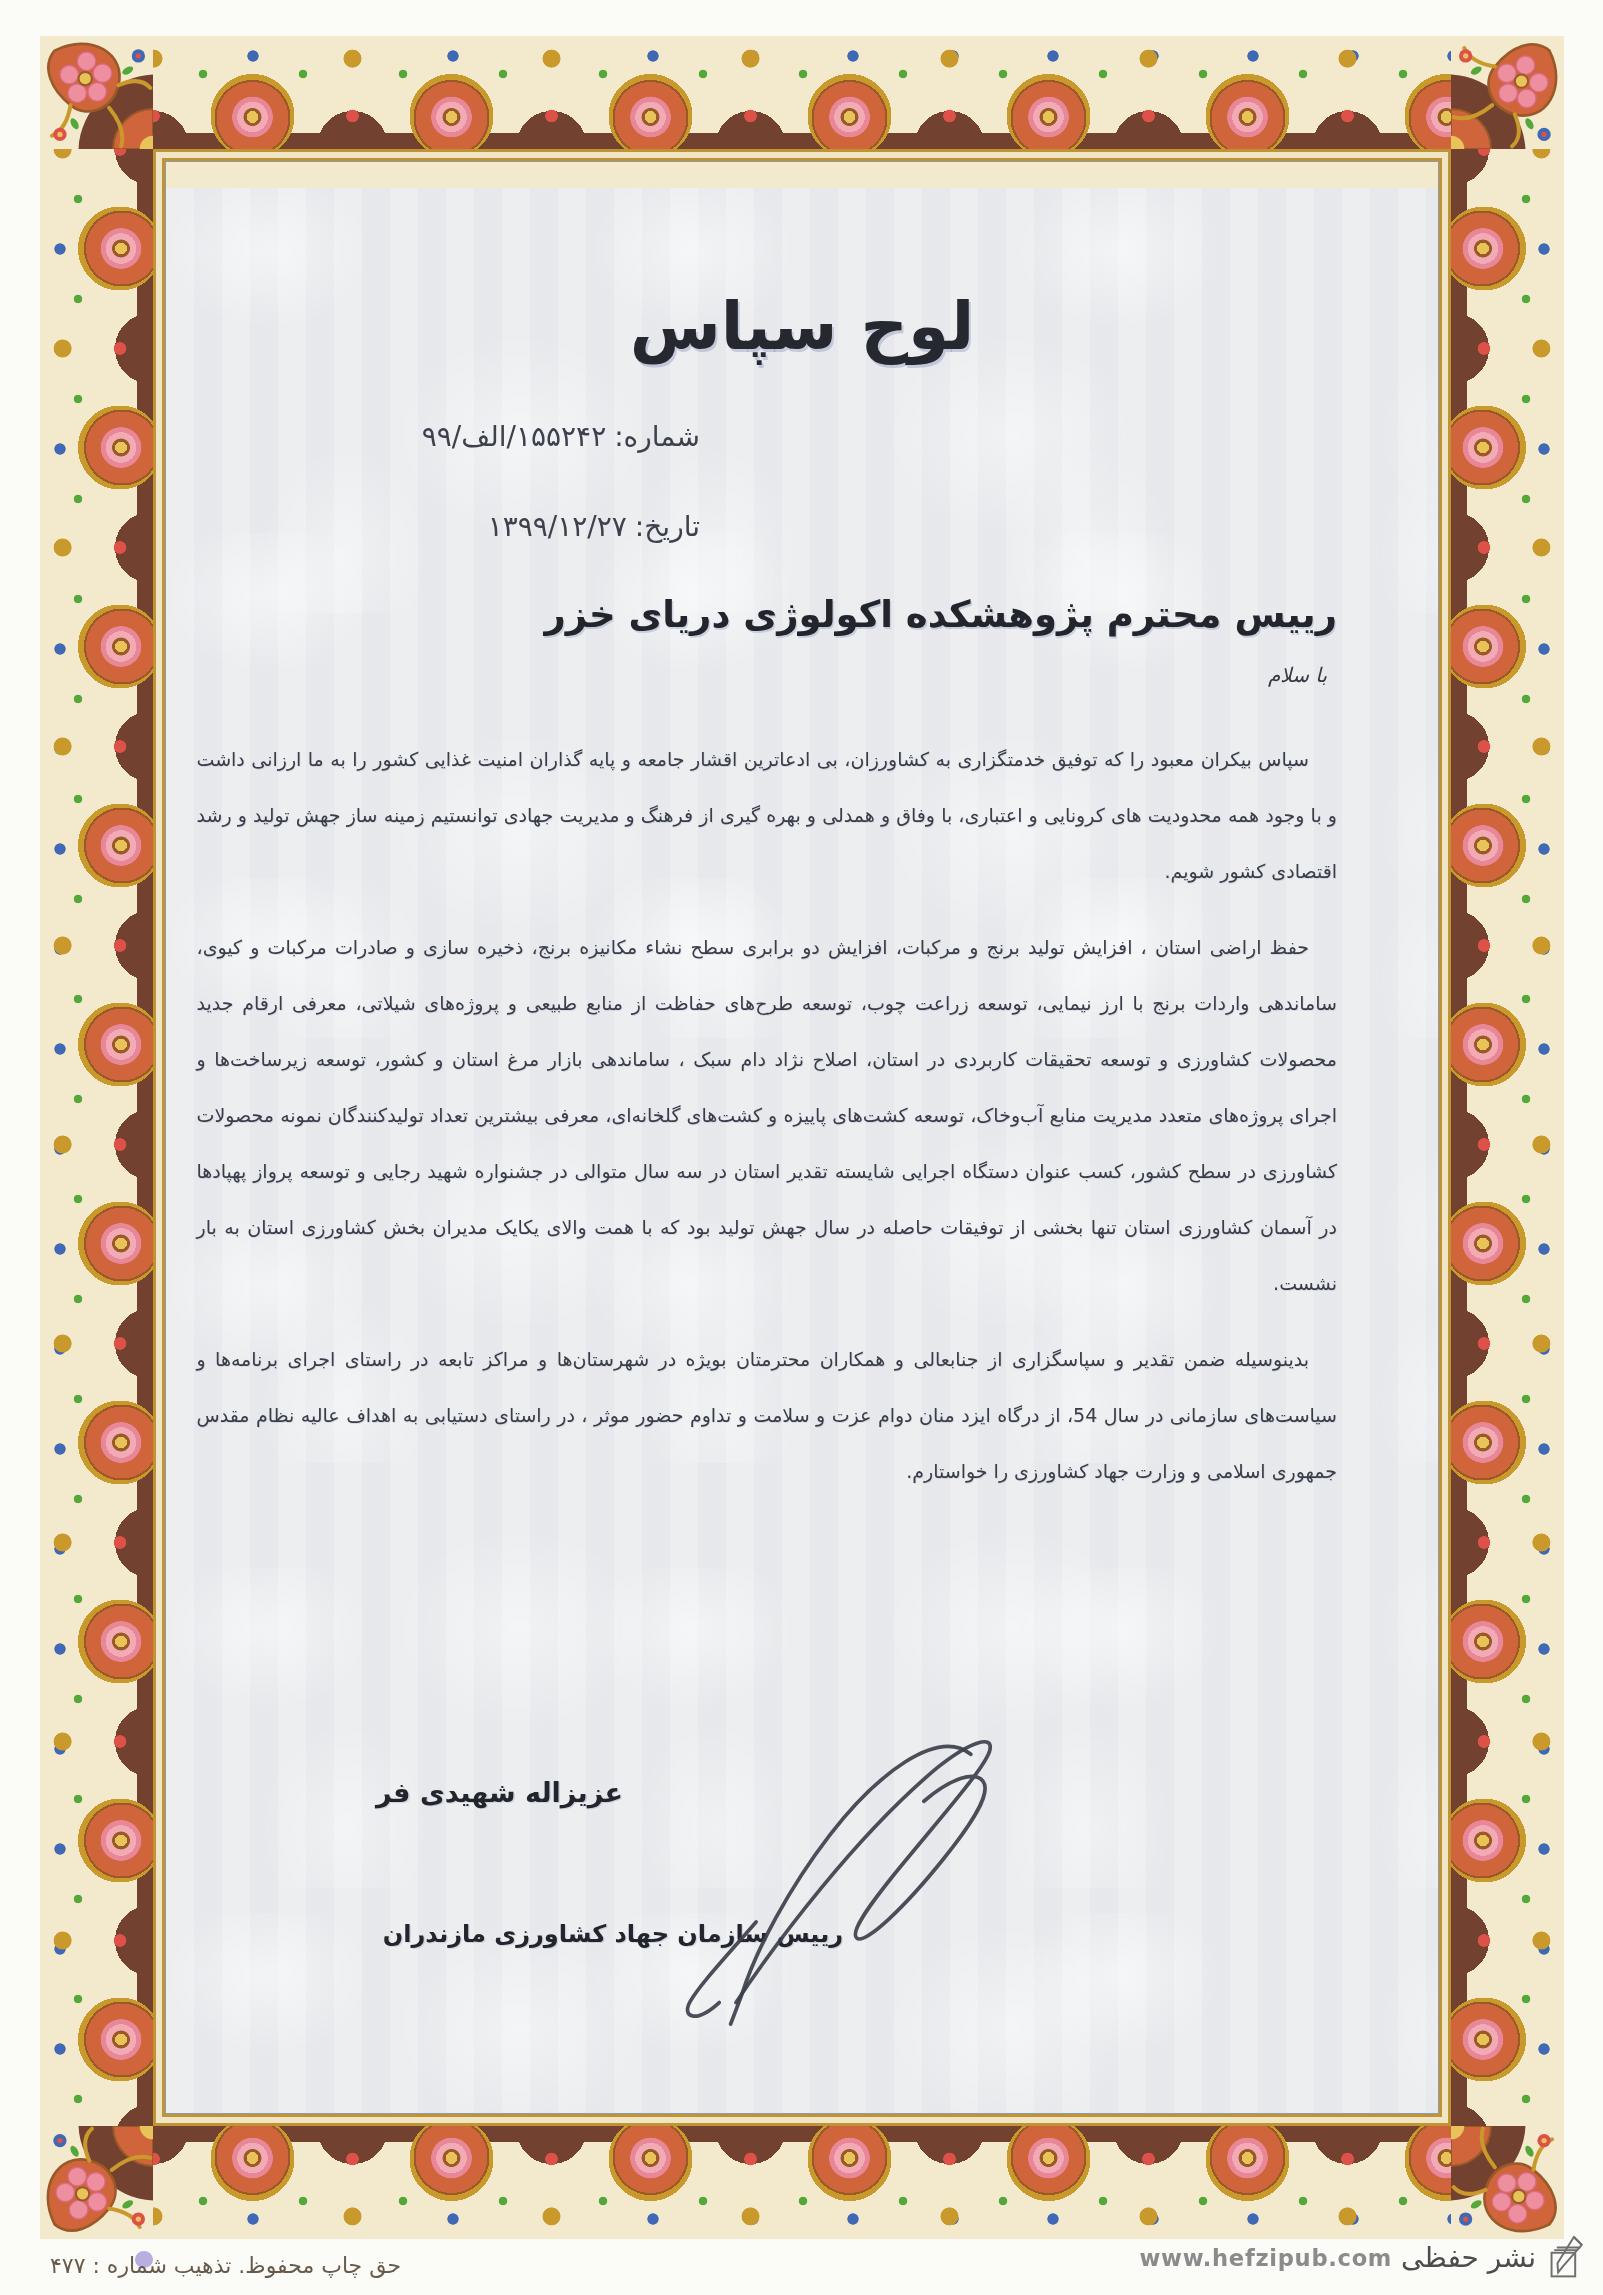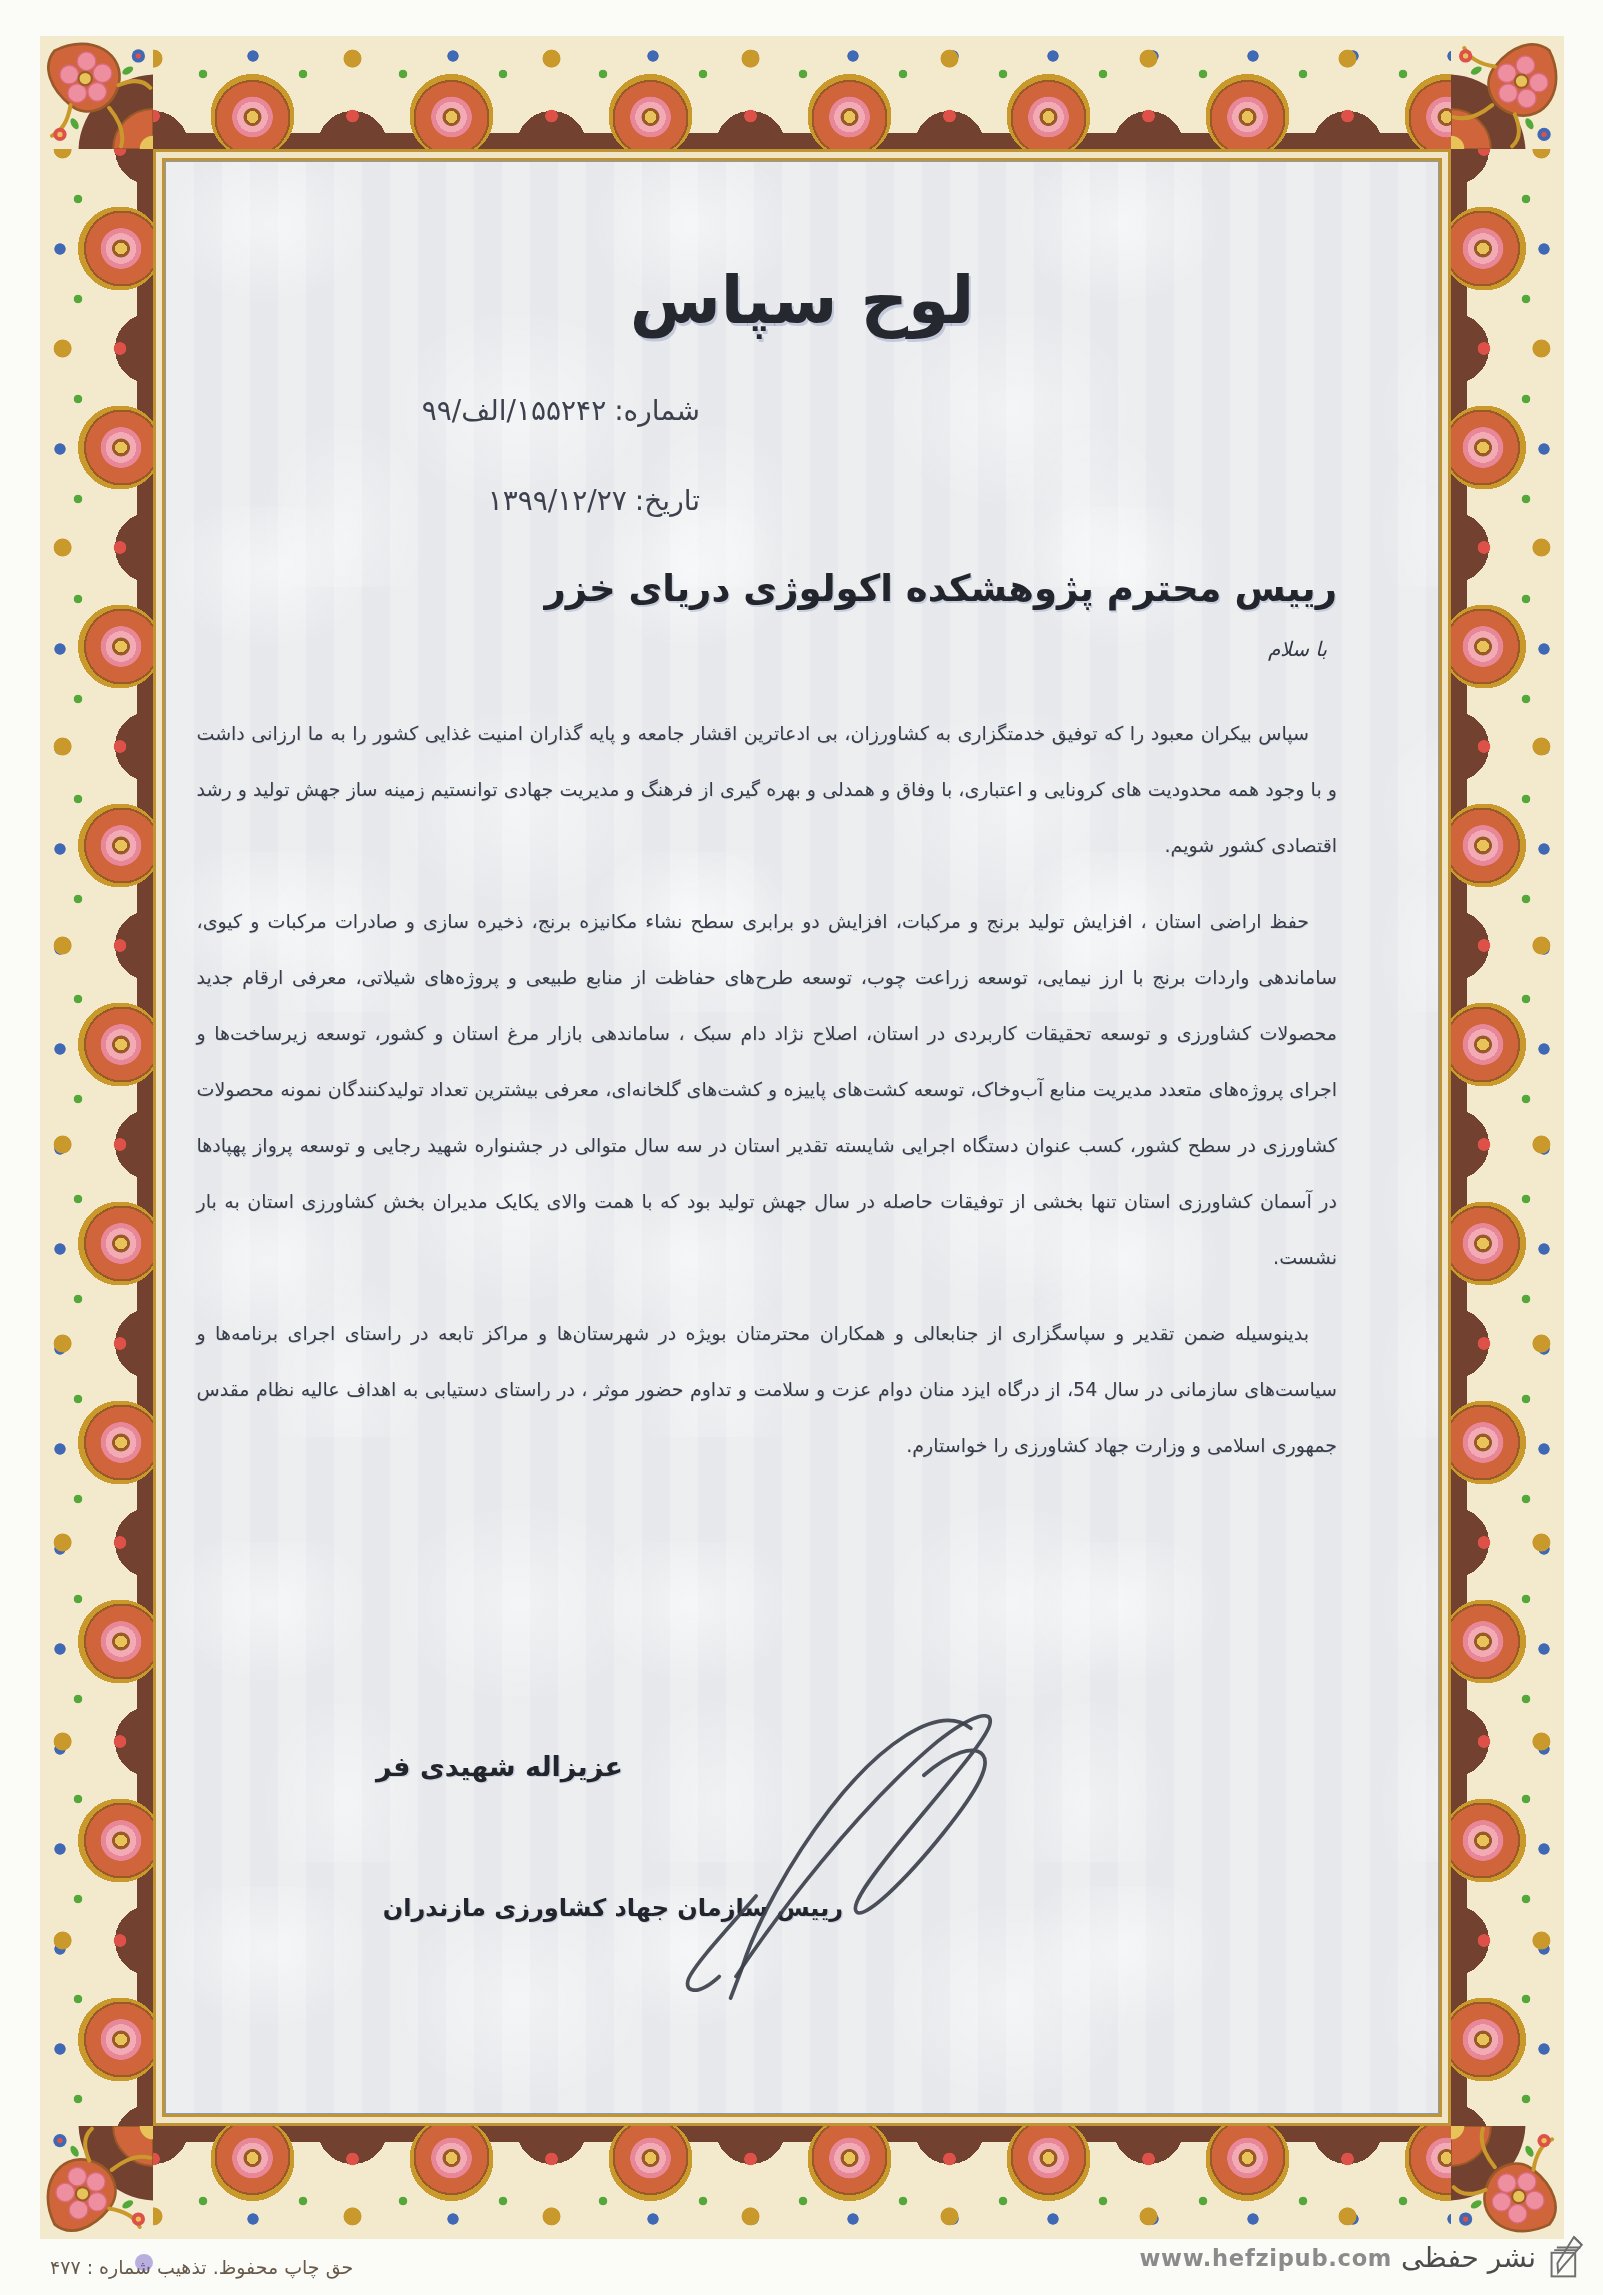--- a/index.html
+++ b/index.html
@@ -53,21 +53,21 @@
   .f3{border:3.3px solid #c19433;}
   .f4{border:1.3px solid #8d99b0;}
 
   
   .paper{position:absolute;inset:0;background-color:#e9ebee;
     background-image:
       radial-gradient(146px 113px at 24% 18%,rgba(255,255,255,.5),rgba(255,255,255,0) 70%),
       radial-gradient(173px 139px at 72% 62%,rgba(255,255,255,.42),rgba(255,255,255,0) 72%),
       radial-gradient(119px 153px at 48% 86%,rgba(255,255,255,.38),rgba(255,255,255,0) 70%),
       repeating-linear-gradient(90deg,rgba(255,255,255,.14) 0 28px,rgba(70,80,100,.015) 28px 56px);
-    background-size:425px 345px,491px 398px,372px 425px,auto;}
+    background-size:425px 345px,491px 398px,372px 425px,auto;margin-top:26px;}
 
   .title{position:absolute;top:100px;left:0;right:0;text-align:center;direction:rtl;
          font-size:66px;font-weight:bold;color:#262830;
          text-shadow:2px 2.7px 0 rgba(96,116,168,.28);}
   .meta{position:absolute;top:232px;left:158px;width:376px;direction:rtl;text-align:right;
         font-size:28px;color:#3c414d;}
   .meta-line{margin-bottom:57px;white-space:nowrap;}
   .meta-line [data-name="meta-value"]{padding-right:8px;}
   .recipient{position:absolute;top:405px;right:101px;direction:rtl;white-space:nowrap;
              font-size:37px;font-weight:bold;color:#23252c;
@@ -82,21 +82,21 @@
   .sig-name{position:absolute;top:1589px;right:815px;direction:rtl;white-space:nowrap;
             font-size:27px;font-weight:bold;color:#23252c;
             text-shadow:1.3px 1.3px 0 rgba(96,116,168,.22);}
   .sig-title{position:absolute;top:1732px;right:595px;direction:rtl;white-space:nowrap;
              font-size:24px;font-weight:bold;color:#23252c;
              text-shadow:1.3px 1.3px 0 rgba(96,116,168,.22);}
   .signature{position:absolute;top:1526px;left:488px;width:372px;height:312px;}
   .signature path{stroke:#3c404b;stroke-width:5.5;fill:none;stroke-linecap:round;opacity:.92;}
 
   
-  .footer-left{position:absolute;left:50px;bottom:17px;direction:rtl;font-size:19px;
+  .footer-left{position:absolute;left:50px;bottom:17px;direction:rtl;font-size:22px;
                color:#675a4b;white-space:nowrap;}
   .stamp{position:absolute;width:18px;height:16.6px;border-radius:50%;
          background:rgba(92,70,185,.42);left:85px;top:-2px;filter:blur(0.7px);}
   .footer-right{position:absolute;right:17px;bottom:13.3px;display:flex;align-items:center;gap:9px;}
   .site{font-size:22.6px;font-weight:bold;color:#8b8b8b;letter-spacing:0.7px;}
   .pub{font-size:28px;color:#4c4c4c;direction:rtl;}
   .logo{width:42px;height:48px;}
 </style>
 </head>
 <body>

